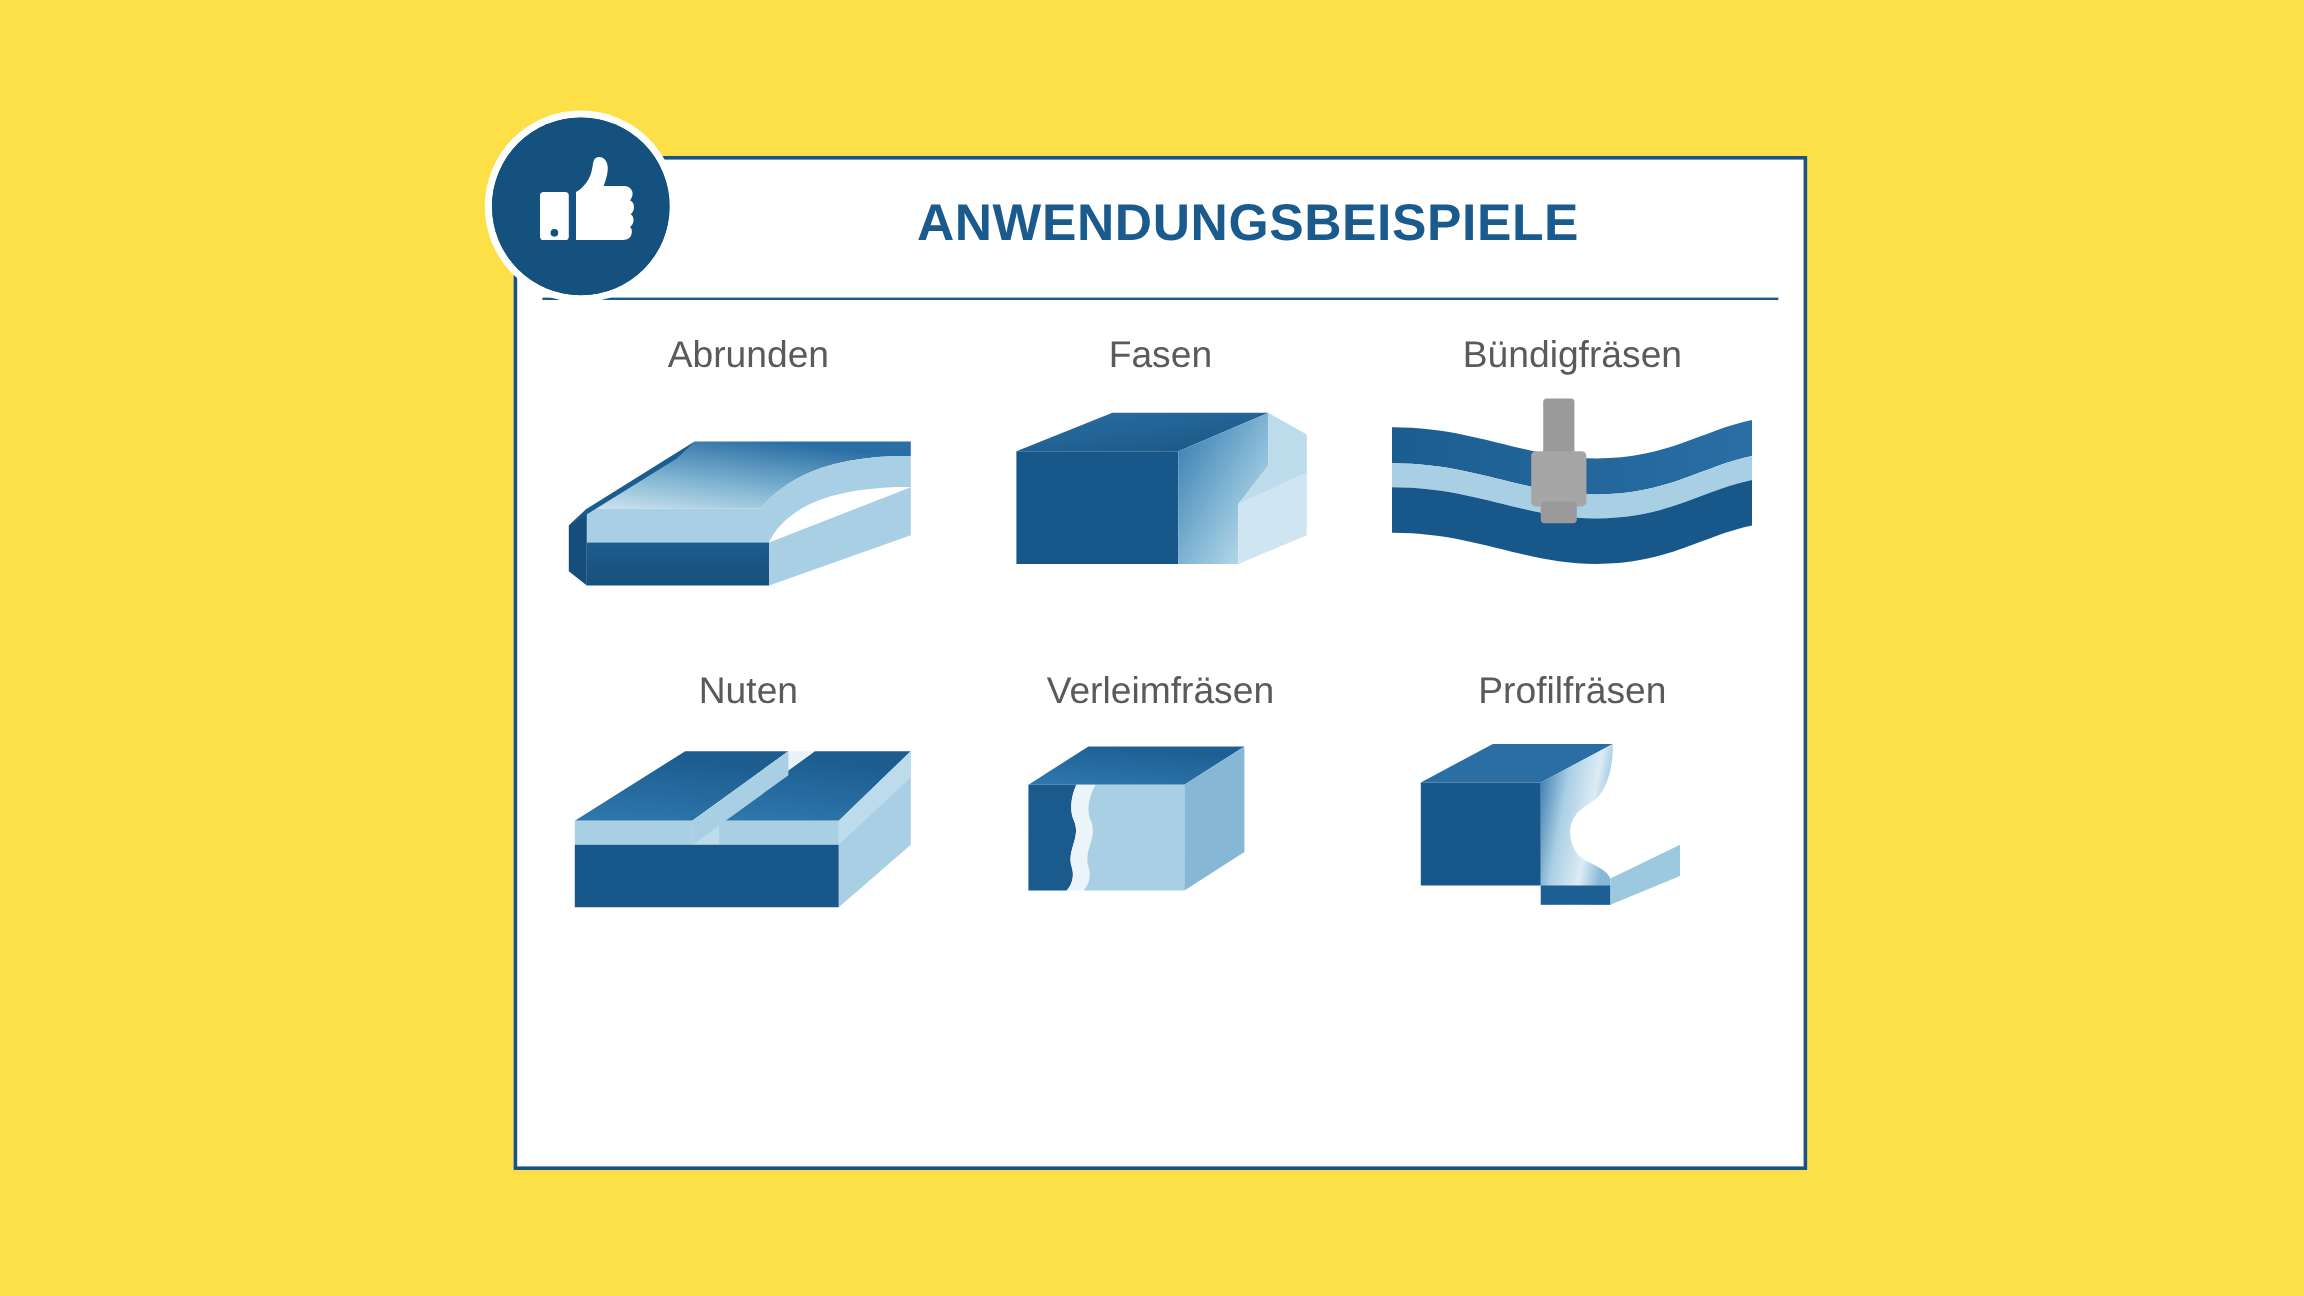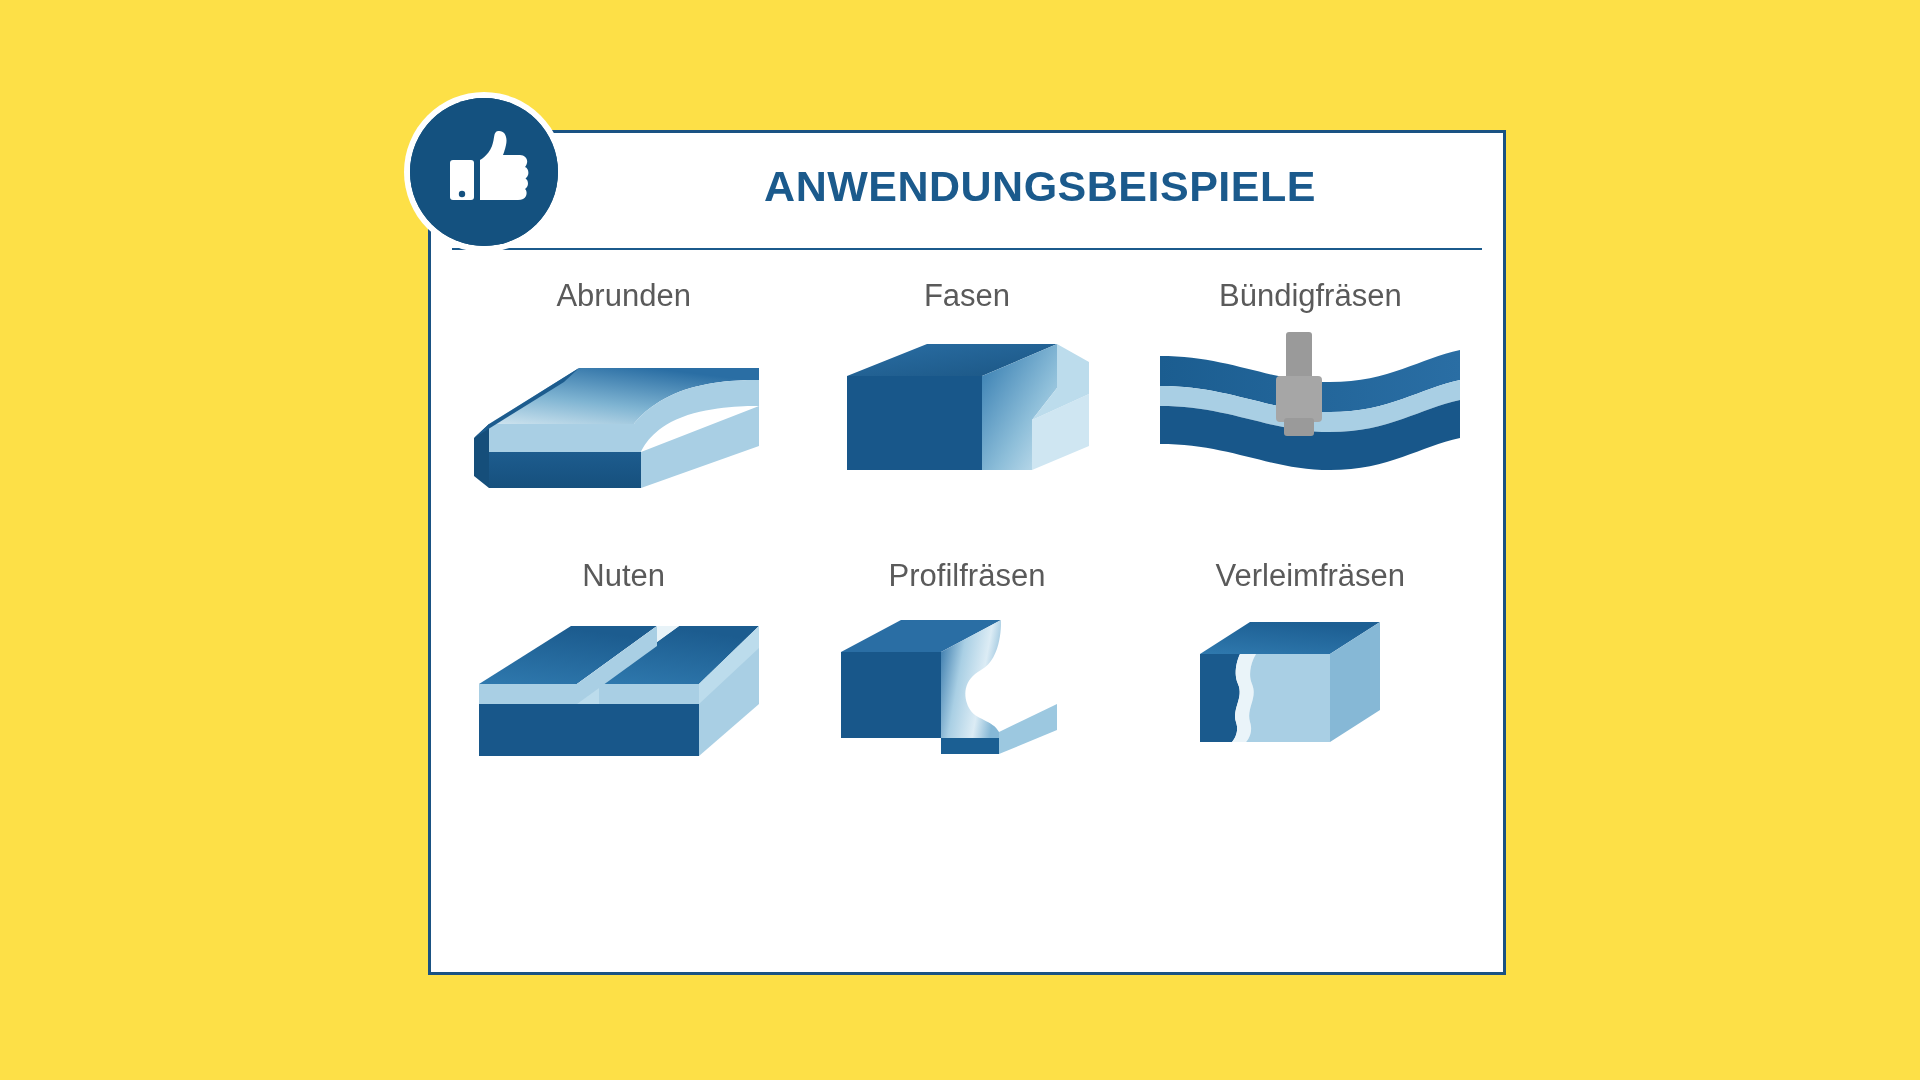--- a/index.html
+++ b/index.html
@@ -223,20 +223,44 @@
 
           <path d="M20 96 L240 96 L240 148 L20 148 Z" fill="#18578a"></path>
 
           <path d="M240 76 L300 18 L300 96 L240 148 Z" fill="#a9cfe4"></path>
           <path d="M240 76 L300 18 L300 40 L240 96 Z" fill="#bcdcec"></path>
         </svg>
       </div>
     </div>
 
     <div class="cell">
+      <div class="cell-label">Verleimfräsen</div>
+      <div class="cell-figure">
+        <svg width="260" height="180" viewBox="0 0 260 180" aria-hidden="true">
+          <defs>
+            <linearGradient id="g6top" x1="0" y1="1" x2="0.5" y2="0">
+              <stop offset="0%" stop-color="#2f79ae"></stop>
+              <stop offset="100%" stop-color="#1d5f93"></stop>
+            </linearGradient>
+          </defs>
+
+          <path d="M20 46 L70 14 L200 14 L150 46 Z" fill="url(#g6top)"></path>
+
+          <path d="M20 46 L60 46 C60 46 52 62 58 76 C64 90 52 100 56 114 C60 126 52 134 52 134 L20 134 Z" fill="#1a5a8d"></path>
+
+          <path d="M60 46 L76 46 C76 46 66 62 72 76 C78 90 66 100 70 114 C74 126 66 134 66 134 L52 134 C52 134 60 126 56 114 C52 100 64 90 58 76 C52 62 60 46 60 46 Z" fill="#eaf4f9"></path>
+
+          <path d="M76 46 L150 46 L150 134 L66 134 C66 134 74 126 70 114 C66 100 78 90 72 76 C66 62 76 46 76 46 Z" fill="#a9cfe4"></path>
+
+          <path d="M150 46 L200 14 L200 102 L150 134 Z" fill="#86b8d6"></path>
+        </svg>
+      </div>
+    </div>
+
+    <div class="cell">
       <div class="cell-label">Profilfräsen</div>
       <div class="cell-figure">
         <svg width="300" height="180" viewBox="0 0 300 180" aria-hidden="true">
           <defs>
             <linearGradient id="g5prof" x1="0" y1="0" x2="1" y2="0.4">
               <stop offset="0%" stop-color="#2a6ea4"></stop>
               <stop offset="40%" stop-color="#a9cfe4"></stop>
               <stop offset="75%" stop-color="#dcecf5"></stop>
               <stop offset="100%" stop-color="#86b8d6"></stop>
             </linearGradient>
@@ -249,38 +273,14 @@
           <path d="M124 44 L184 12 C184 12 186 50 164 62 C146 72 146 88 152 100 C158 112 176 112 182 124 L182 146 L124 146 Z" fill="url(#g5prof)"></path>
 
           <path d="M124 130 L182 130 L182 146 L124 146 Z" fill="#1b5f93"></path>
 
           <path d="M182 124 L240 96 L240 122 L182 146 Z" fill="#9cc8e0"></path>
           <path d="M184 12 L240 30 L240 96 L182 124 C176 112 158 112 152 100 C146 88 146 72 164 62 C186 50 184 12 184 12 Z" fill="#1f6496" opacity="0.0"></path>
         </svg>
       </div>
     </div>
 
-    <div class="cell">
-      <div class="cell-label">Verleimfräsen</div>
-      <div class="cell-figure">
-        <svg width="260" height="180" viewBox="0 0 260 180" aria-hidden="true">
-          <defs>
-            <linearGradient id="g6top" x1="0" y1="1" x2="0.5" y2="0">
-              <stop offset="0%" stop-color="#2f79ae"></stop>
-              <stop offset="100%" stop-color="#1d5f93"></stop>
-            </linearGradient>
-          </defs>
-
-          <path d="M20 46 L70 14 L200 14 L150 46 Z" fill="url(#g6top)"></path>
-
-          <path d="M20 46 L60 46 C60 46 52 62 58 76 C64 90 52 100 56 114 C60 126 52 134 52 134 L20 134 Z" fill="#1a5a8d"></path>
-
-          <path d="M60 46 L76 46 C76 46 66 62 72 76 C78 90 66 100 70 114 C74 126 66 134 66 134 L52 134 C52 134 60 126 56 114 C52 100 64 90 58 76 C52 62 60 46 60 46 Z" fill="#eaf4f9"></path>
-
-          <path d="M76 46 L150 46 L150 134 L66 134 C66 134 74 126 70 114 C66 100 78 90 72 76 C66 62 76 46 76 46 Z" fill="#a9cfe4"></path>
-
-          <path d="M150 46 L200 14 L200 102 L150 134 Z" fill="#86b8d6"></path>
-        </svg>
-      </div>
-    </div>
-
   </div>
 </div>
 
 </body></html>

